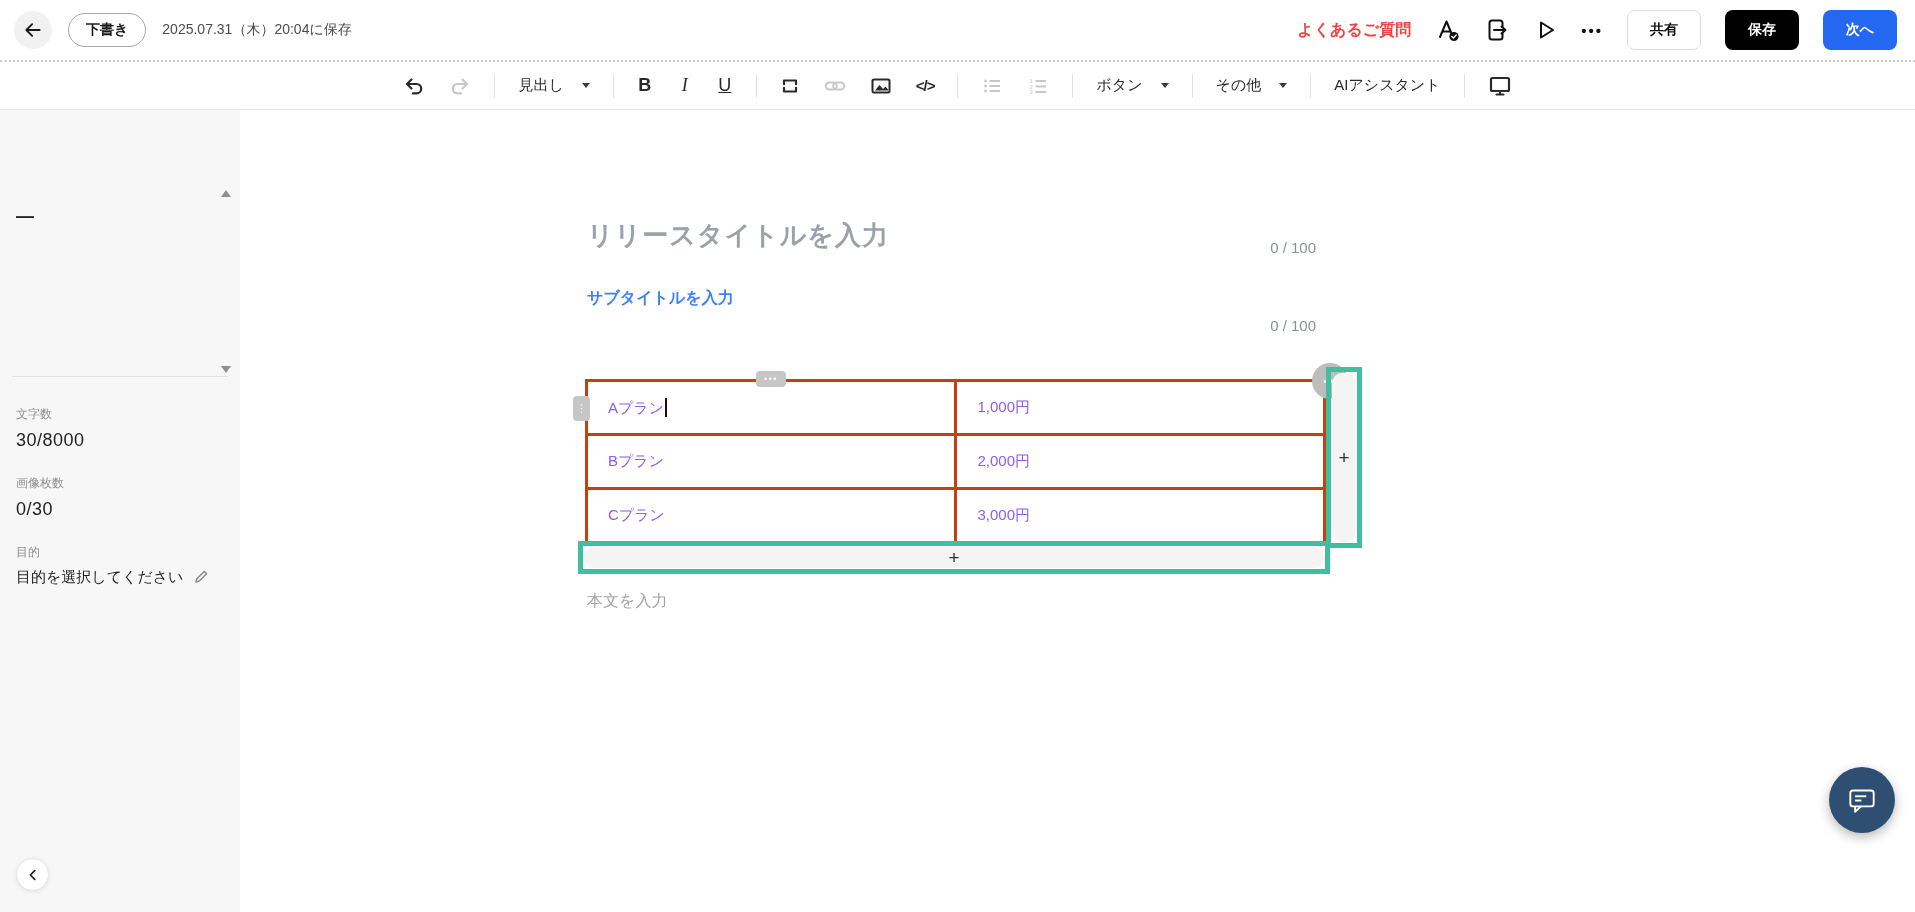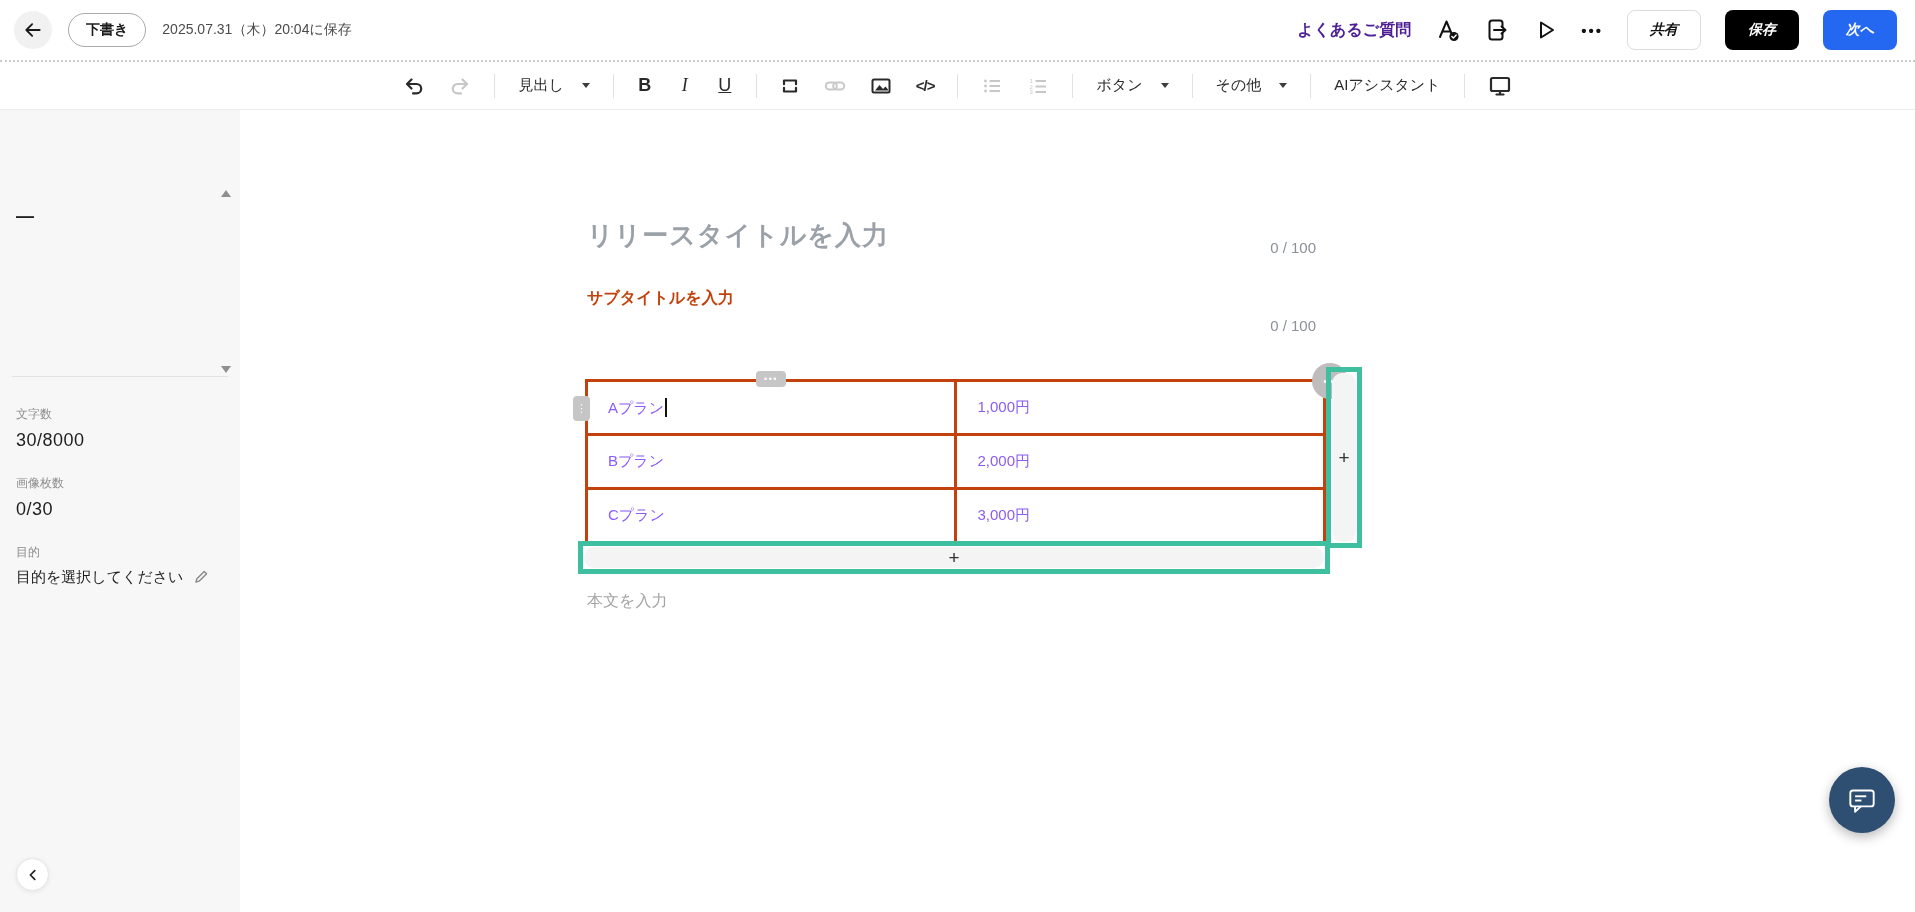--- a/index.html
+++ b/index.html
@@ -10,26 +10,26 @@
   
   .topbar { height:62px; display:flex; align-items:center; justify-content:space-between;
             padding:0 18px 0 14px; background:#fff; border-bottom:2px dotted #cbcbcb; }
   .tb-left { display:flex; align-items:center; gap:16px; }
   .back-btn { width:38px; height:38px; border-radius:50%; background:#f1f1f2; border:none;
               display:flex; align-items:center; justify-content:center; cursor:pointer; }
   .draft-badge { border:1.5px solid #a9a9a9; border-radius:18px; padding:7px 17px;
                  font-size:14px; font-weight:bold; color:#1a1a1a; background:#fff; }
   .saved-at { font-size:14px; color:#4c4c4c; }
   .tb-right { display:flex; align-items:center; gap:24px; }
-  .faq-link { font-size:16px; font-weight:bold; color:#4c1d95; cursor:pointer; }
+  .faq-link { font-size:16px; font-weight:bold; color:#ef4444; cursor:pointer; }
   .icon-btn { background:none; border:none; display:flex; align-items:center; justify-content:center;
               cursor:pointer; color:#111; }
   .ellipsis-glyph { font-size:15px; font-weight:bold; letter-spacing:2px; color:#111; }
   .btn { height:40px; min-width:74px; padding:0 18px; border-radius:8px; font-size:14px; font-weight:bold;
-         display:flex; align-items:center; justify-content:center; cursor:pointer;font-style:italic; }
+         display:flex; align-items:center; justify-content:center; cursor:pointer; }
   .btn-share { background:#fff; border:1px solid #dcdcdc; color:#111; }
   .btn-save  { background:#000000; border:none; color:#fff; }
   .btn-next  { background:#2468f2; border:none; color:#fff; }
 
   
   .toolbar { height:48px; display:flex; align-items:center; justify-content:center; gap:8px;
              background:#fff; border-bottom:1px solid #ebebeb; }
   .t-btn { height:34px; min-width:32px; padding:0 8px; background:none; border:none; border-radius:4px;
            display:flex; align-items:center; justify-content:center; gap:18px; font-size:15px; color:#2a2a2a;
            cursor:pointer; }
@@ -56,21 +56,21 @@
   .sb-value { font-size:18px; color:#1e1e1e; margin-bottom:24px; letter-spacing:.5px; }
   .sb-purpose { display:flex; gap:10px; font-size:15px; color:#1e1e1e; cursor:pointer; }
 
   .content { flex:1; position:relative; background:#fff; }
   .doc { position:absolute; left:345px; top:0; width:747px; height:100%; }
   .title-ph { position:absolute; top:88px; left:2px; font-size:26px; font-weight:bold; color:#9aa1a9;
               letter-spacing:1px; cursor:text;margin-top:20px; }
   .counter { position:absolute; right:16px; font-size:15px; color:#8b919a;margin-left:48px; }
   .counter-1 { top:129px; }
   .counter-2 { top:207px; }
-  .subtitle-ph { position:absolute; top:178px; left:2px; font-size:16px; font-weight:bold; color:#c2410c;
+  .subtitle-ph { position:absolute; top:178px; left:2px; font-size:16px; font-weight:bold; color:#3b82f6;
                  cursor:text; }
   .body-ph { position:absolute; top:481px; left:2px; font-size:16px; color:#a3a3a3; cursor:text; }
 
   
   .table-wrap { position:absolute; top:269px; left:0; width:741px; }
   table.plans { width:741px; border-collapse:collapse; background:#fff; }
   table.plans td { border:3px solid #c2410c; height:54px; padding:0 0 0 20px; font-size:15px; color:#8b5cf6;
                    cursor:text; }
   td.col-plan { width:371px; }
   td.col-price { width:370px; }

